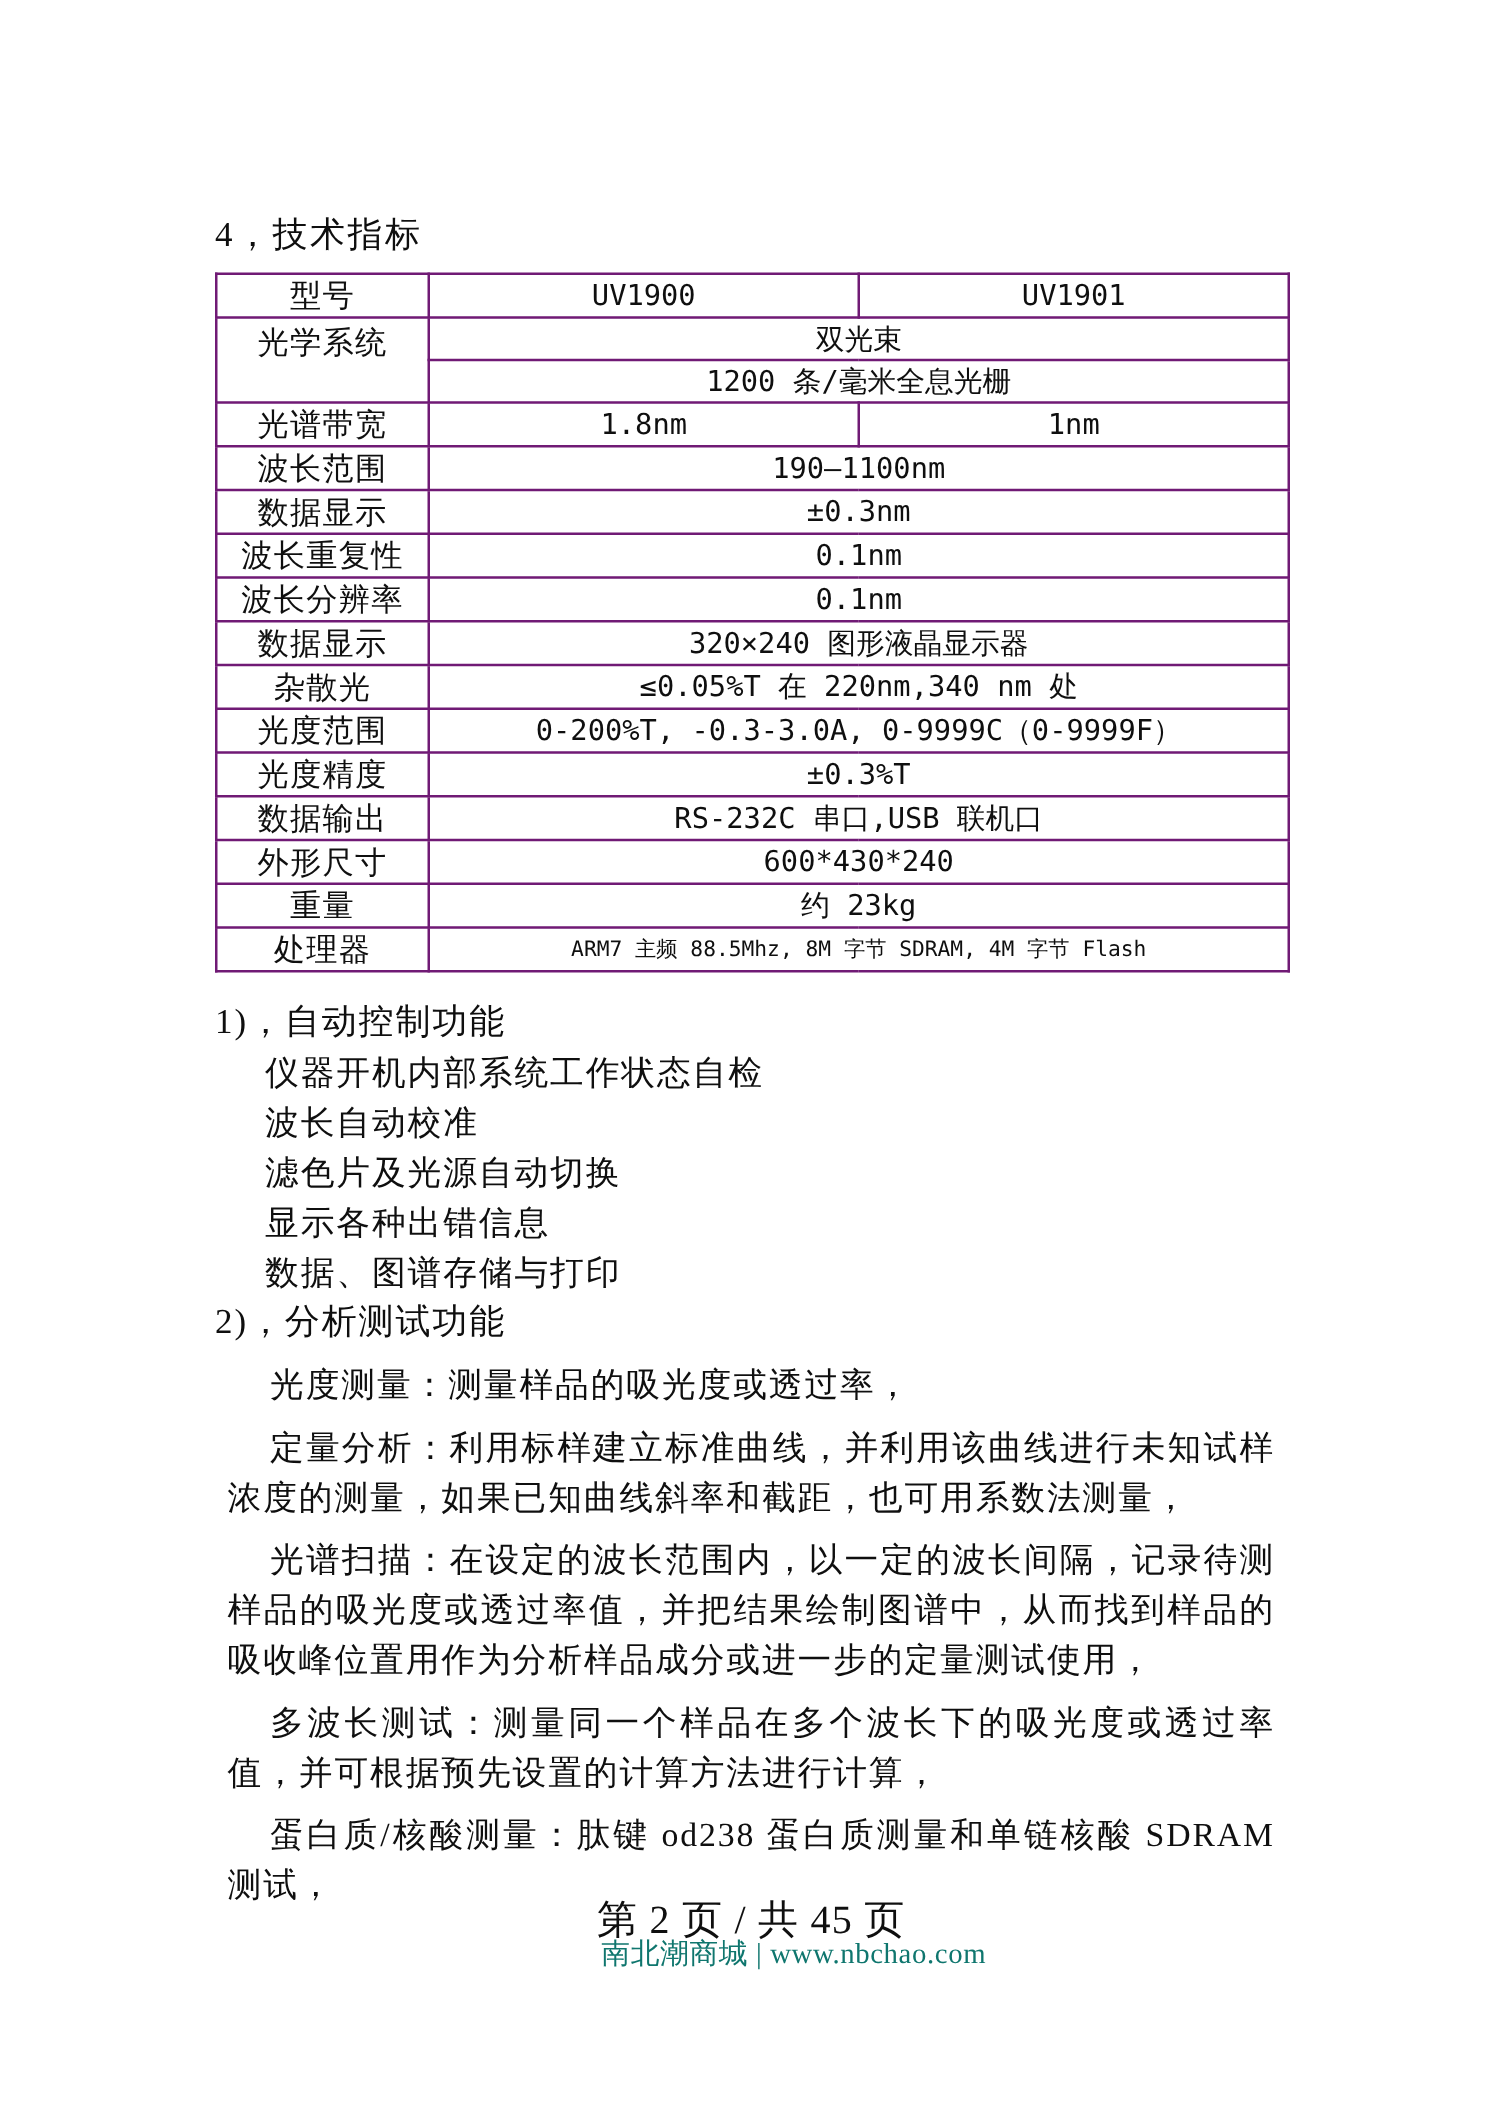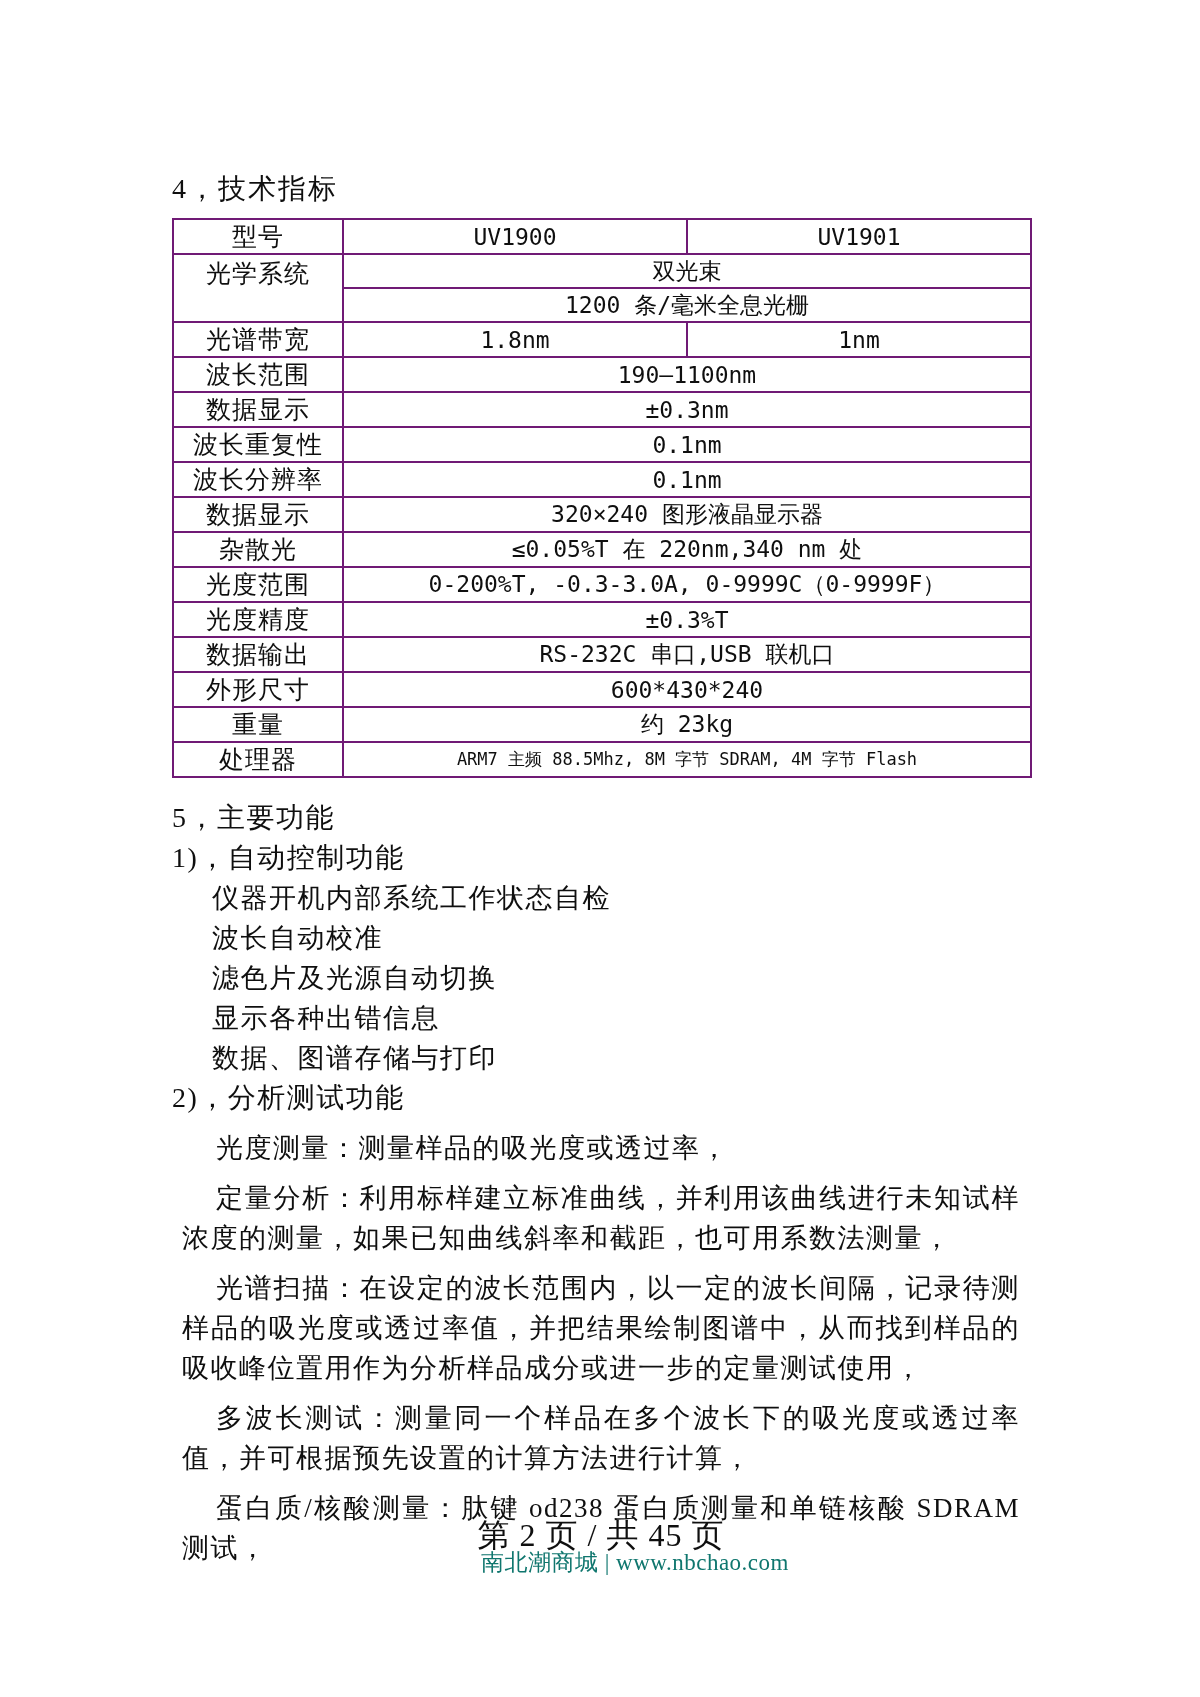--- a/index.html
+++ b/index.html
@@ -125,21 +125,20 @@
         <td class="val" colspan="2">约 23kg</td>
       </tr>
       <tr>
         <td class="lbl">处理器</td>
         <td class="val small" colspan="2">ARM7 主频 88.5Mhz, 8M 字节 SDRAM, 4M 字节 Flash</td>
       </tr>
     </tbody>
       </table>
 
     <div class="s5">
-      <div class="head">5，主要功能</div>
       <div class="head">1)，自动控制功能</div>
       <div class="item">仪器开机内部系统工作状态自检</div>
       <div class="item">波长自动校准</div>
       <div class="item">滤色片及光源自动切换</div>
       <div class="item">显示各种出错信息</div>
       <div class="item">数据、图谱存储与打印</div>
       <div class="head">2)，分析测试功能</div>
       <p>光度测量：测量样品的吸光度或透过率，</p>
       <p>定量分析：利用标样建立标准曲线，并利用该曲线进行未知试样浓度的测量，如果已知曲线斜率和截距，也可用系数法测量，</p>
       <p>光谱扫描：在设定的波长范围内，以一定的波长间隔，记录待测样品的吸光度或透过率值，并把结果绘制图谱中，从而找到样品的吸收峰位置用作为分析样品成分或进一步的定量测试使用，</p>

